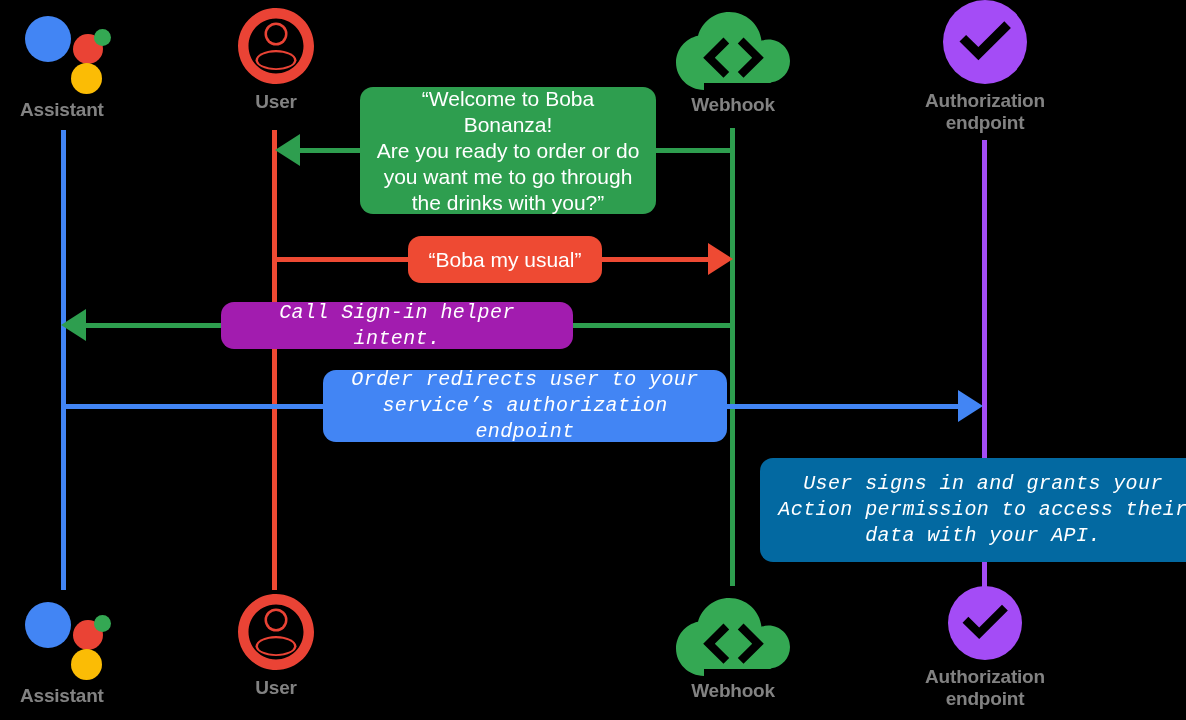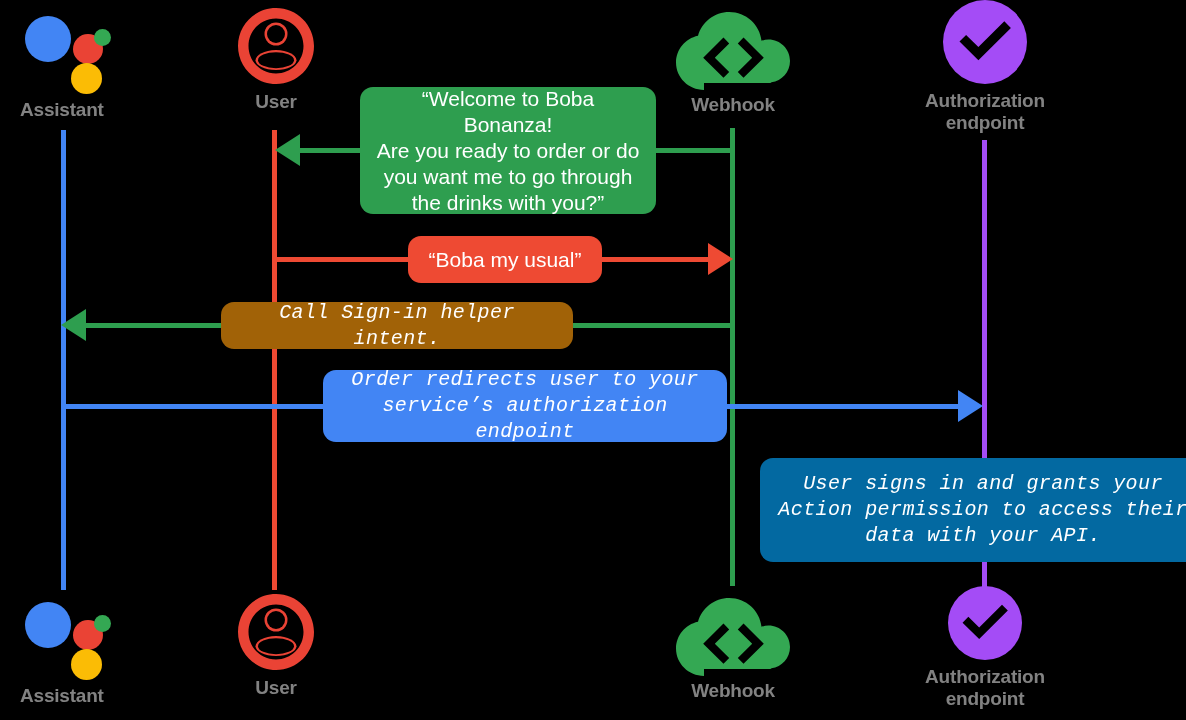--- a/index.html
+++ b/index.html
@@ -160,21 +160,21 @@
   </div>
 
   <div class="msgline" style="left:255px; top:257px; width:435px; background:#EE4A33;"></div>
   <div class="arrowhead arrow-right" style="left:688px; top:243px; border-left-color:#EE4A33;"></div>
   <div class="bubble bubble-sans" style="left:388px; top:236px; width:194px; height:47px; background:#EE4A33;">
     <span class="bubble-inner">“Boba my usual”</span>
   </div>
 
   <div class="msgline" style="left:58px; top:323px; width:654px; background:#2E9E4F;"></div>
   <div class="arrowhead arrow-left" style="left:41px; top:309px; border-right-color:#2E9E4F;"></div>
-  <div class="bubble bubble-mono" style="left:201px; top:302px; width:352px; height:47px; background:#a16207;">
+  <div class="bubble bubble-mono" style="left:201px; top:302px; width:352px; height:47px; background:#a21caf;">
     <span class="bubble-inner">Call Sign-in helper intent.</span>
   </div>
 
   <div class="msgline" style="left:41px; top:404px; width:899px; background:#4285F4;"></div>
   <div class="arrowhead arrow-right" style="left:938px; top:390px; border-left-color:#4285F4;"></div>
   <div class="bubble bubble-mono" style="left:303px; top:370px; width:404px; height:72px; background:#4285F4;">
     <span class="bubble-inner">Order redirects user to your
 service’s authorization endpoint</span>
   </div>
 

